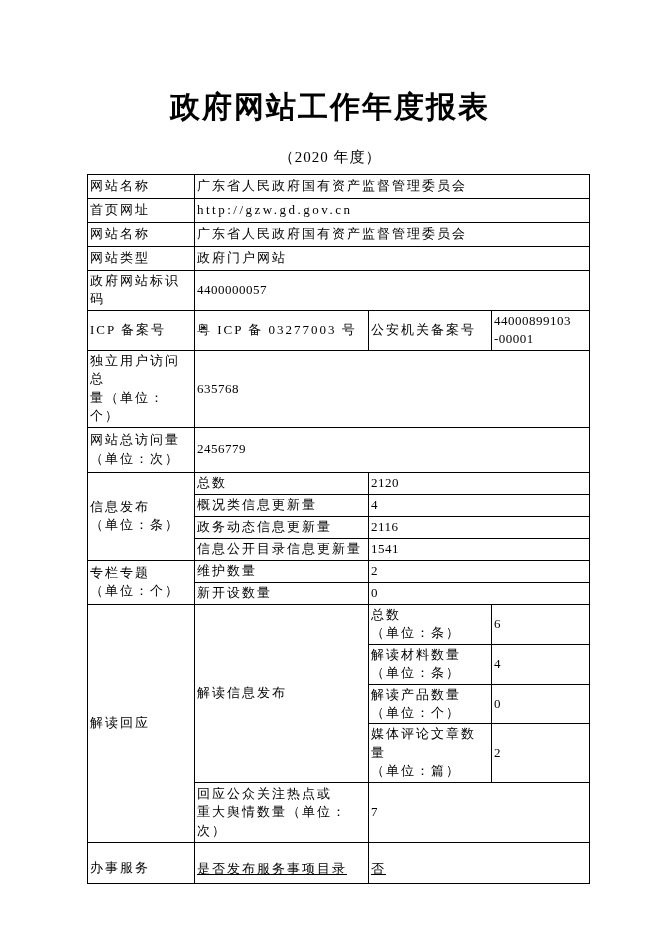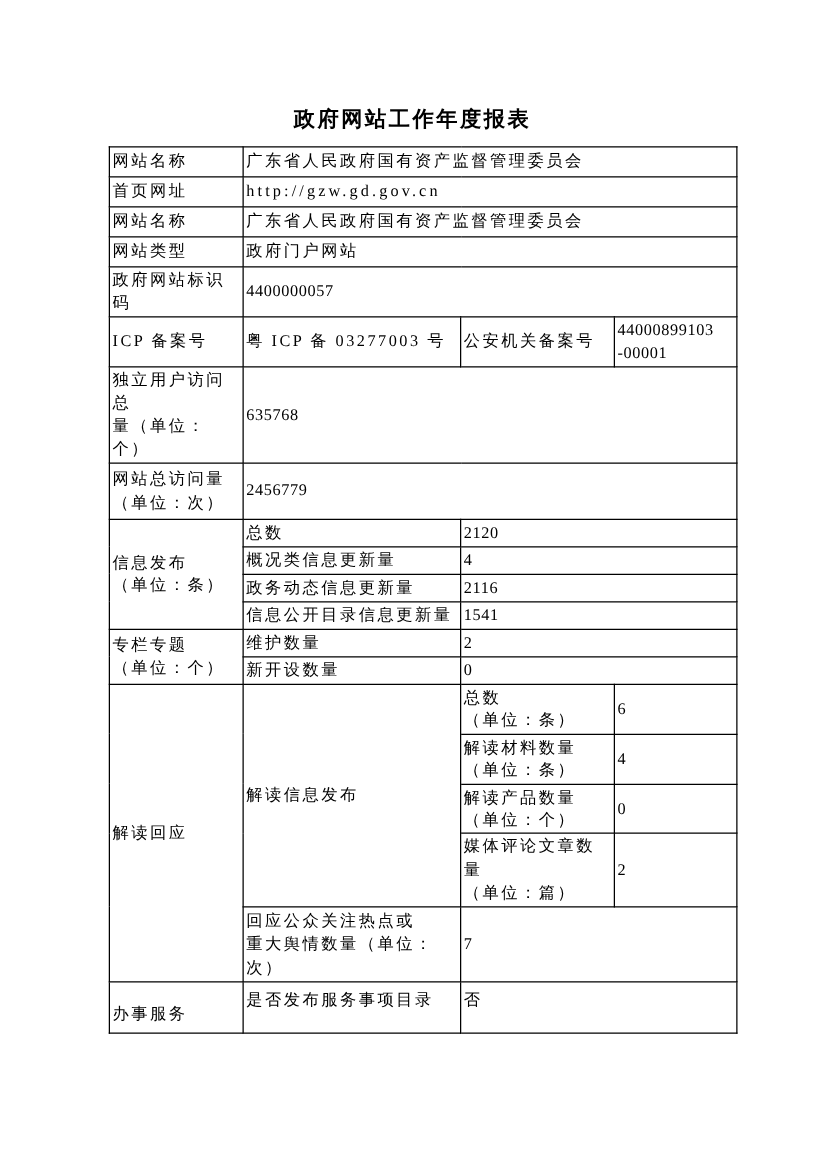--- a/index.html
+++ b/index.html
@@ -1,47 +1,48 @@
 <!DOCTYPE html>
 <html><head>
 <meta charset="utf-8">
 <style>
   html,body{margin:0;padding:0;background:#ffffff;}
   .page{
     position:relative;width:660px;height:935px;background:#ffffff;color:#000;
     font-family:"Liberation Serif","DejaVu Serif",serif;overflow:hidden;
   }
   .title{
-    margin:0;padding-top:82px;text-align:center;
+    margin:11px;padding-top:82px;text-align:center;
     font-family:"Liberation Sans","DejaVu Sans",sans-serif;
-    font-size:17px;font-weight:700;letter-spacing:2px;line-height:28px;
+    font-size:30px;font-weight:700;letter-spacing:2px;line-height:28px;
   }
   .subtitle{margin-top:26px;text-align:center;font-size:15px;letter-spacing:1px;line-height:20px;}
   .unit-line{margin:36px 0 0 88px;font-size:13px;font-weight:700;letter-spacing:0.5px;line-height:18px;}
   table.report{
     border-collapse:collapse;table-layout:fixed;width:502px;margin:7px 0 0 87px;
   }
   .report td{
     border:1px solid #000;text-align:left;vertical-align:middle;
     font-size:13px;line-height:1.42;letter-spacing:2px;white-space:pre-line;
     padding:1px 2px;box-sizing:border-box;overflow-wrap:anywhere;
   }
   .report td.num{letter-spacing:0.5px;}
   .report td.url{letter-spacing:2.5px;}
   .report td.bottom{vertical-align:bottom;padding-bottom:5px;}
-  .report td.top{vertical-align:top;padding-top:5px;}
+  .report td.top{vertical-align:top;padding-top:17px;text-decoration:underline;}
   .rh24{height:24px}.rh23{height:23px}.rh40{height:40px}.rh45{height:45px}
   .rh22{height:22px}.rh37{height:37px}.rh60{height:60px}.rh41{height:41px}
 </style>
 </head>
 <body>
 
 <div class="page">
 
   <h1 class="title">政府网站工作年度报表</h1>
+  <div class="subtitle">（2020 年度）</div>
 
 
   <table class="report">
     <colgroup>
       <col style="width:107px">
         <col style="width:174px">
         <col style="width:123px">
         <col style="width:98px">
     </colgroup>
     <tbody>

